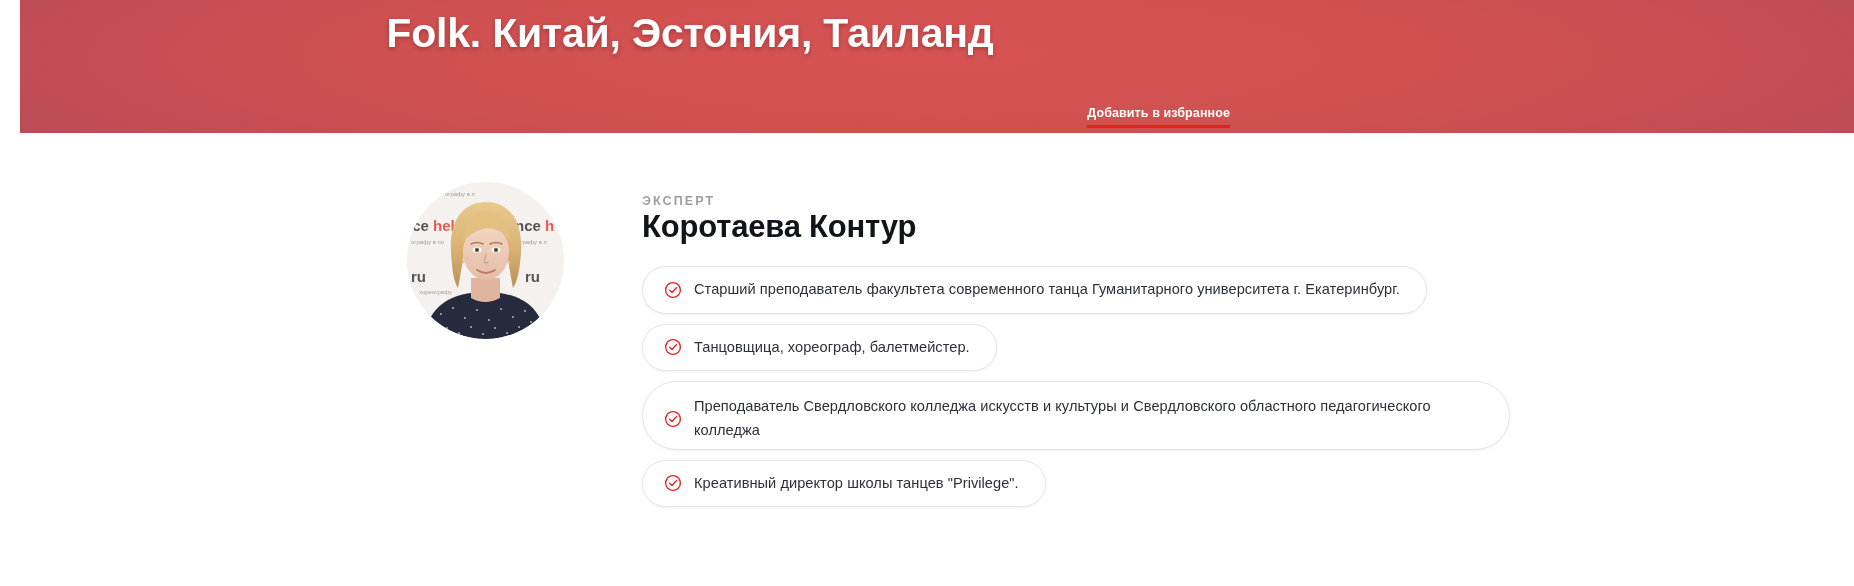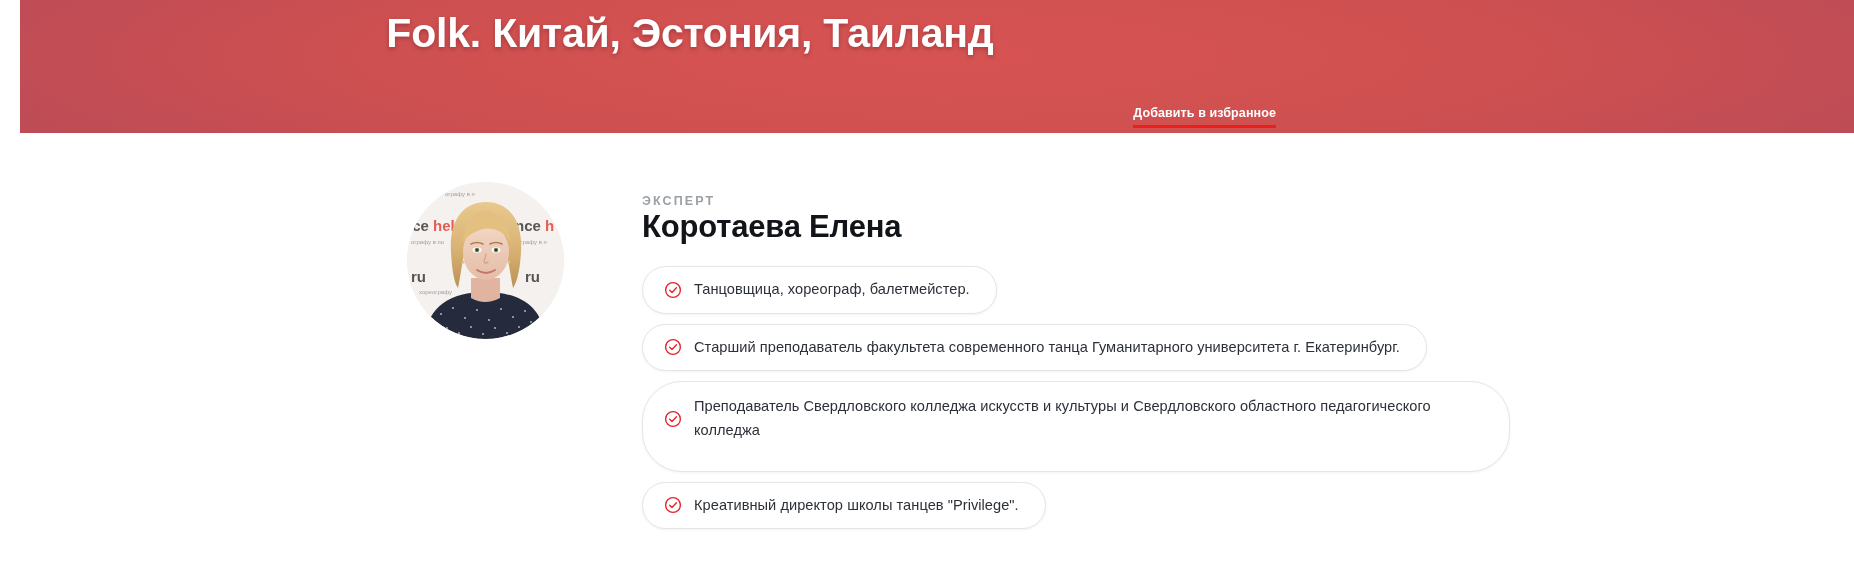--- a/index.html
+++ b/index.html
@@ -46,21 +46,21 @@
     font-size: 41px;
     font-weight: bold;
     letter-spacing: -0.2px;
     line-height: 1.25;
     text-shadow: 0 2px 4px rgba(90, 20, 30, 0.38);
     white-space: nowrap;
   }
 
   .fav-wrap {
     position: absolute;
-    right: 598px;
+    right: 644px;
     top: 103px;
     text-align: right;
   }
 
   .fav-link {
     display: inline-block;
     color: #ffffff;
     font-size: 12.5px;
     font-weight: bold;
     letter-spacing: 0.1px;
@@ -131,21 +131,21 @@
     gap: 12px;
     background: #ffffff;
     border: 1px solid #e3e5e7;
     border-radius: 40px;
     padding: 11px 26px 11px 21px;
     box-shadow: 0 1px 3px rgba(20, 25, 40, 0.055);
     max-width: 868px;
     cursor: pointer;
   }
 
-  .chip.multiline { padding-top: 13px; padding-bottom: 28px; }
+  .chip.multiline { padding-top: 13px; padding-bottom: 6px; }
 
   .chip-icon { flex: 0 0 auto; width: 18px; height: 18px; display: block; }
 
   .chip-text {
     color: #2c3038;
     font-size: 14.6px;
     line-height: 1.62;
     letter-spacing: 0.05px;
   }
 </style>
@@ -248,40 +248,40 @@
             <circle cx="56" cy="80" r="1.6" fill="#d8c08a"></circle>
             <circle cx="102" cy="80" r="1.6" fill="#d8c08a"></circle>
           </g>
         </svg>
       </div>
 
       <div class="expert-body">
 
         <div class="expert-kicker">ЭКСПЕРТ</div>
 
-        <div class="expert-name">Коротаева Елена</div>
+        <div class="expert-name">Коротаева Контур</div>
 
         <div class="chips">
+
+          <div class="chip">
+            <svg class="chip-icon" viewBox="0 0 20 20">
+              <circle cx="10" cy="10" r="8.2" fill="none" stroke="#e5232b" stroke-width="1.5"></circle>
+              <path d="M6.3 10.2 L8.9 12.7 L13.8 7.5" fill="none" stroke="#e5232b" stroke-width="1.5" stroke-linecap="round" stroke-linejoin="round"></path>
+            </svg>
+            <span class="chip-text">Старший преподаватель факультета современного танца Гуманитарного университета г. Екатеринбург.</span>
+          </div>
 
           <div class="chip">
             <svg class="chip-icon" viewBox="0 0 20 20">
               <circle cx="10" cy="10" r="8.2" fill="none" stroke="#e5232b" stroke-width="1.5"></circle>
               <path d="M6.3 10.2 L8.9 12.7 L13.8 7.5" fill="none" stroke="#e5232b" stroke-width="1.5" stroke-linecap="round" stroke-linejoin="round"></path>
             </svg>
             <span class="chip-text">Танцовщица, хореограф, балетмейстер.</span>
           </div>
 
-          <div class="chip">
-            <svg class="chip-icon" viewBox="0 0 20 20">
-              <circle cx="10" cy="10" r="8.2" fill="none" stroke="#e5232b" stroke-width="1.5"></circle>
-              <path d="M6.3 10.2 L8.9 12.7 L13.8 7.5" fill="none" stroke="#e5232b" stroke-width="1.5" stroke-linecap="round" stroke-linejoin="round"></path>
-            </svg>
-            <span class="chip-text">Старший преподаватель факультета современного танца Гуманитарного университета г. Екатеринбург.</span>
-          </div>
-
           <div class="chip multiline" style="width:868px;">
             <svg class="chip-icon" viewBox="0 0 20 20">
               <circle cx="10" cy="10" r="8.2" fill="none" stroke="#e5232b" stroke-width="1.5"></circle>
               <path d="M6.3 10.2 L8.9 12.7 L13.8 7.5" fill="none" stroke="#e5232b" stroke-width="1.5" stroke-linecap="round" stroke-linejoin="round"></path>
             </svg>
             <span class="chip-text">Преподаватель Свердловского колледжа искусств и культуры и Свердловского областного педагогического колледжа</span>
           </div>
 
 
           <div class="chip">

